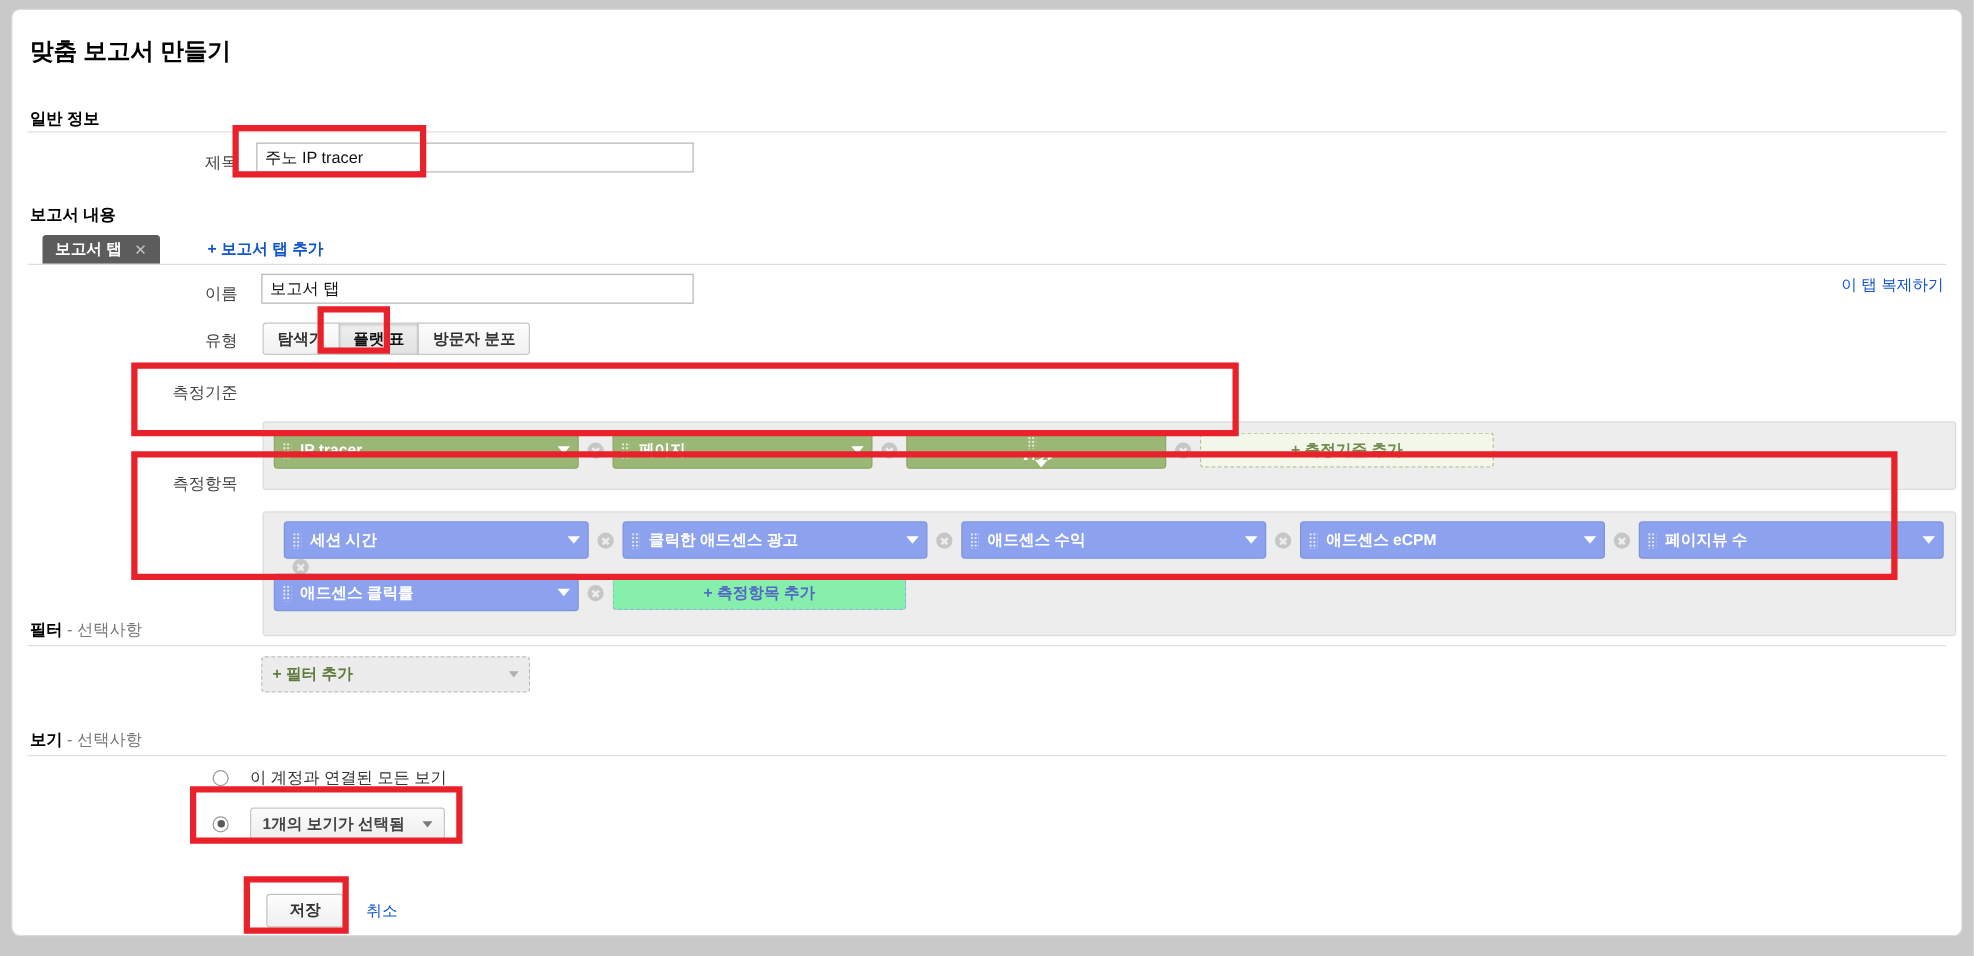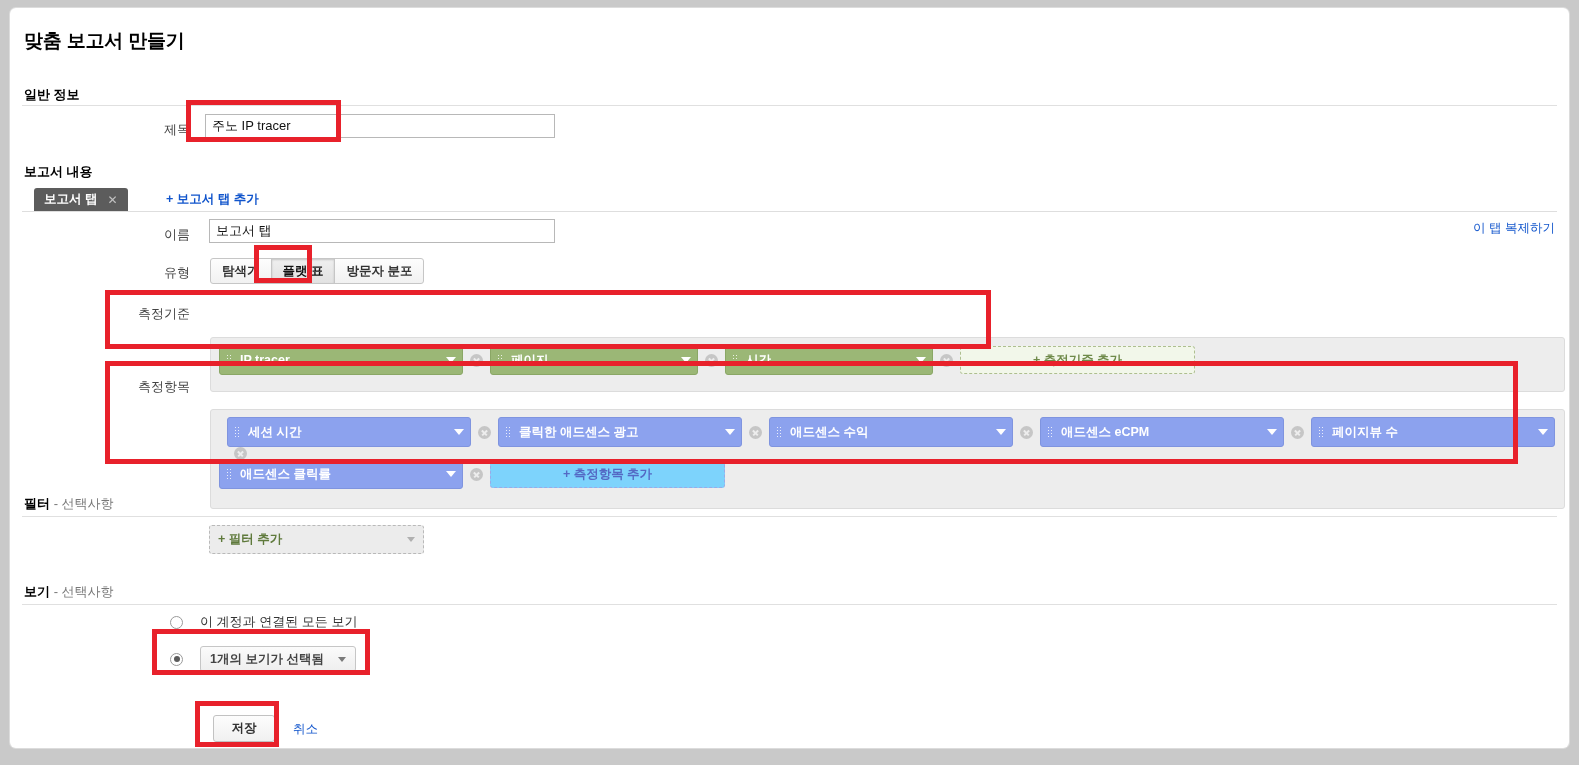--- a/index.html
+++ b/index.html
@@ -245,21 +245,21 @@
     font-weight: bold;
     cursor: pointer;
     box-sizing: border-box;
   }
   .add-chip.dim {
     background: #f2f7ea;
     border: 1px dashed #aebf90;
     color: #6f8a4a;
   }
   .add-chip.met {
-    background: #7dd3fc;
+    background: #86efac;
     border: 1px dashed #9aaae8;
     color: #5469c4;
   }
 
   
   .filter-add {
     position: absolute;
     left: 199px;
     top: 517px;
     width: 215px;
@@ -412,21 +412,21 @@
         <span class="cname">IP tracer</span>
         <span class="caret"></span>
       </div>
       <span class="remove"></span>
       <div class="chip dim" style="width:208px;">
         <span class="grip"></span>
         <span class="cname">페이지</span>
         <span class="caret"></span>
       </div>
       <span class="remove"></span>
-      <div class="chip dim" style="width:208px;">
+      <div class="chip dim" style="width:208px;flex-direction:column;">
         <span class="grip"></span>
         <span class="cname">시간</span>
         <span class="caret"></span>
       </div>
       <span class="remove"></span>
       <div class="add-chip dim" style="width:235px;">+ 측정기준 추가</div>
     </div>
   </div>
 
   <div class="row-label" style="left:100px; top:370px; width:80px;">측정항목</div>

